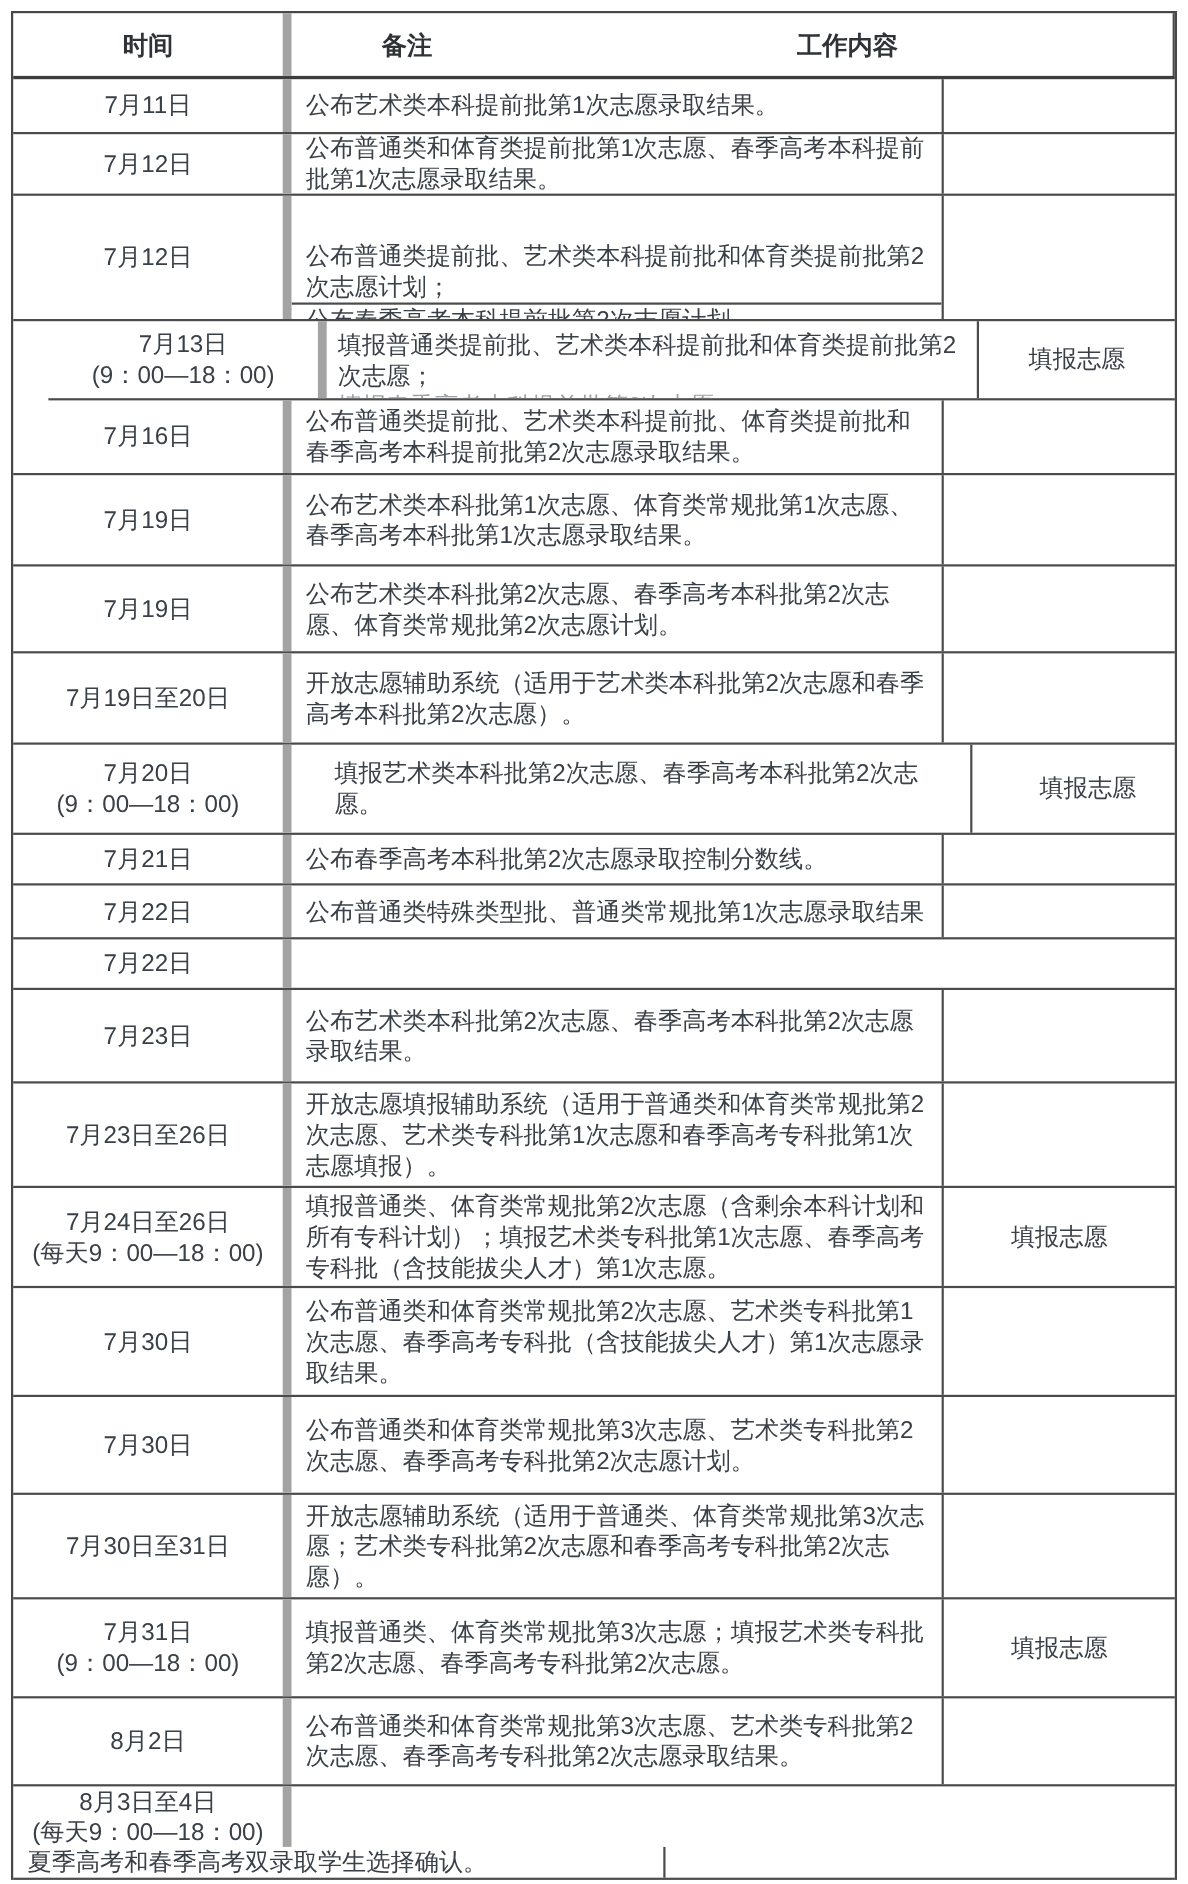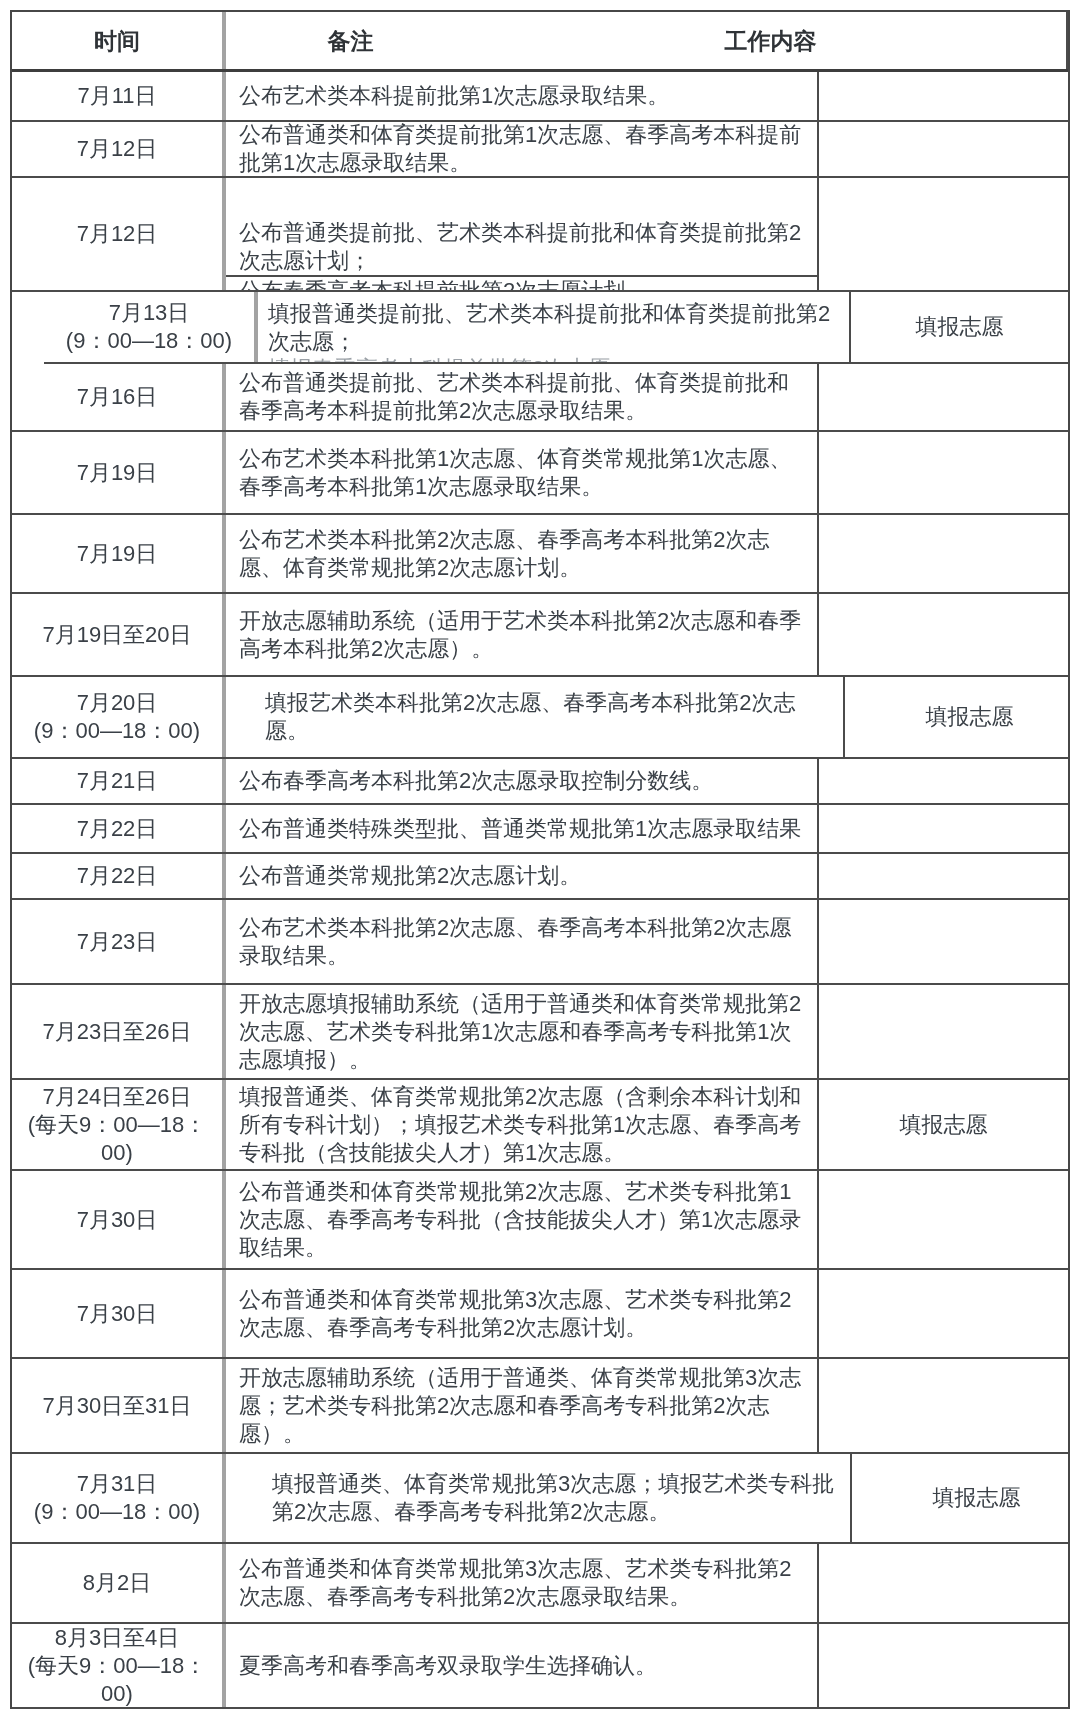--- a/index.html
+++ b/index.html
@@ -14,21 +14,21 @@
     border:2px solid #474747;border-bottom:none;
     background:#ffffff;
   }
   .row{display:flex;box-sizing:border-box;border-bottom:2px solid #4b4b4b;}
   .row.header{border-bottom:3px solid #3d3d3d;}
   .cell{
     box-sizing:border-box;display:flex;flex-direction:column;
     justify-content:center;overflow:hidden;
     font-size:22px;line-height:28px;
   }
-  .col-time{width:214px;border-right:4px solid #a3a3a3;align-items:center;text-align:center;}
+  .col-time{width:253px;border-right:8px solid #a3a3a3;align-items:center;text-align:center;}
   .col-content{width:593px;border-right:2px solid #4b4b4b;padding:0 13px;word-break:break-all;}
   .col-remark{flex:1;align-items:center;text-align:center;}
   .header .cell{font-weight:bold;font-size:23px;color:#2f3337;padding:0;}
   .header .col-content{word-break:keep-all;align-items:center;}
   
   .col-content.split{padding:0;justify-content:stretch;}
   .subcell{
     box-sizing:border-box;display:flex;flex-direction:column;justify-content:center;
     padding:0 13px;word-break:break-all;
   }
@@ -160,23 +160,20 @@
           </div>
           <div class="cell col-content">
             <div class="">公布普通类特殊类型批、普通类常规批第1次志愿录取结果</div>
           </div>
           <div class="cell col-remark"></div>
         </div>
         <div class="row" style="height: 46px;">
           <div class="cell col-time">
             <div class="">7月22日</div>
           </div>
-          <div class="cell col-content">
-            <div class="">公布普通类常规批第2次志愿计划。</div>
-          </div>
           <div class="cell col-remark"></div>
         </div>
         <div class="row" style="height: 85px;">
           <div class="cell col-time">
             <div class="">7月23日</div>
           </div>
           <div class="cell col-content">
             <div class="">公布艺术类本科批第2次志愿、春季高考本科批第2次志愿录取结果。</div>
           </div>
           <div class="cell col-remark"></div>
@@ -222,42 +219,42 @@
         </div>
         <div class="row" style="height: 95px;">
           <div class="cell col-time">
             <div class="">7月30日至31日</div>
           </div>
           <div class="cell col-content">
             <div class="">开放志愿辅助系统（适用于普通类、体育类常规批第3次志愿；艺术类专科批第2次志愿和春季高考专科批第2次志愿）。</div>
           </div>
           <div class="cell col-remark"></div>
         </div>
-        <div class="row" style="height: 90px; gap: 33px;">
+        <div class="row" style="height: 90px;">
           <div class="cell col-time">
             <div class="">7月31日</div>
             <div class="">(9：00—18：00)</div>
           </div>
           <div class="cell col-content">
             <div class="">填报普通类、体育类常规批第3次志愿；填报艺术类专科批第2次志愿、春季高考专科批第2次志愿。</div>
           </div>
           <div class="cell col-remark">
             <div class="">填报志愿</div>
           </div>
         </div>
         <div class="row" style="height: 80px;">
           <div class="cell col-time">
             <div class="">8月2日</div>
           </div>
           <div class="cell col-content">
             <div class="">公布普通类和体育类常规批第3次志愿、艺术类专科批第2次志愿、春季高考专科批第2次志愿录取结果。</div>
           </div>
           <div class="cell col-remark"></div>
         </div>
-        <div class="row" style="height: 85px;">
+        <div class="row" style="height: 85px; flex-direction: column;">
           <div class="cell col-time">
             <div class="">8月3日至4日</div>
             <div class="">(每天9：00—18：00)</div>
           </div>
           <div class="cell col-content">
             <div class="">夏季高考和春季高考双录取学生选择确认。</div>
           </div>
           <div class="cell col-remark"></div>
         </div>
       </div>

